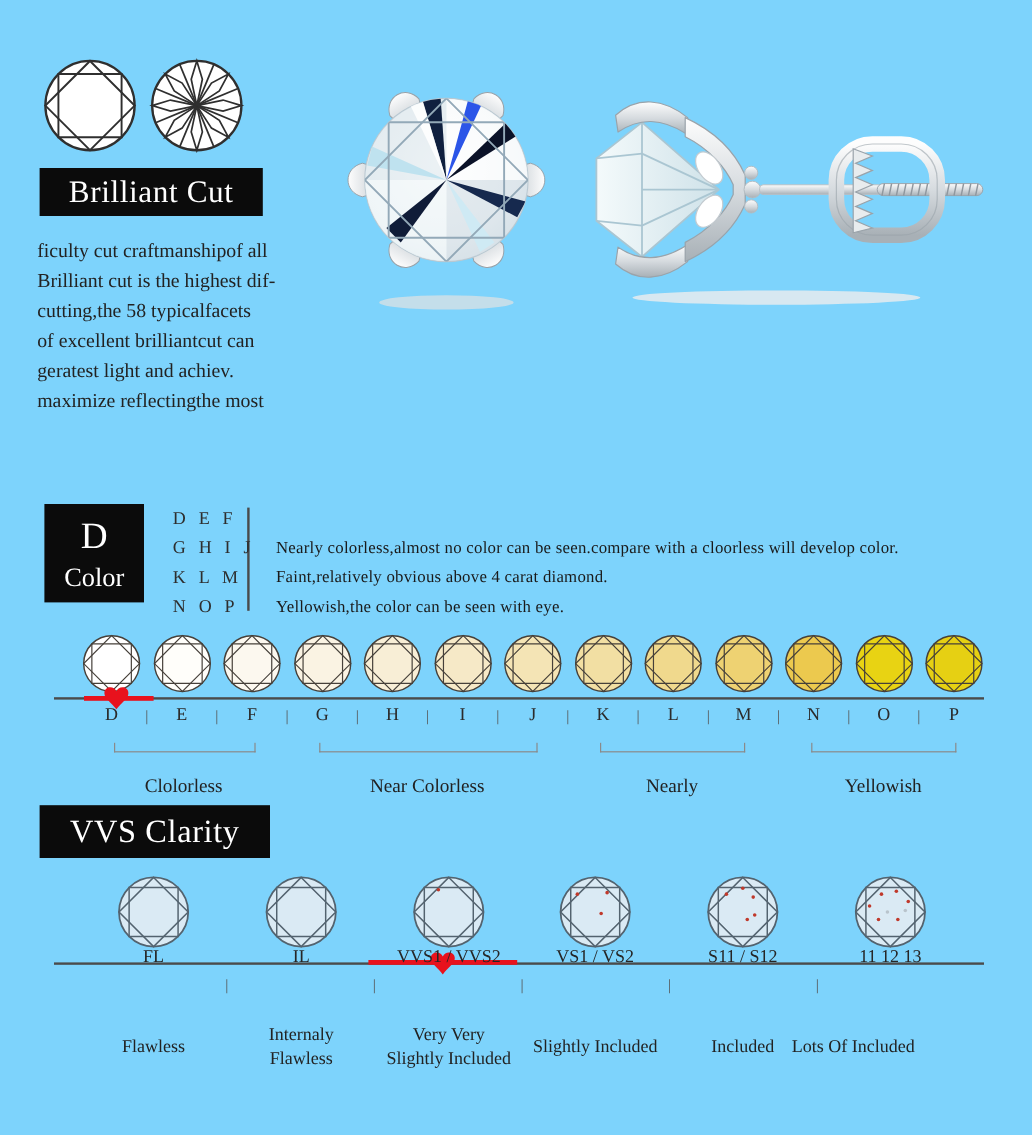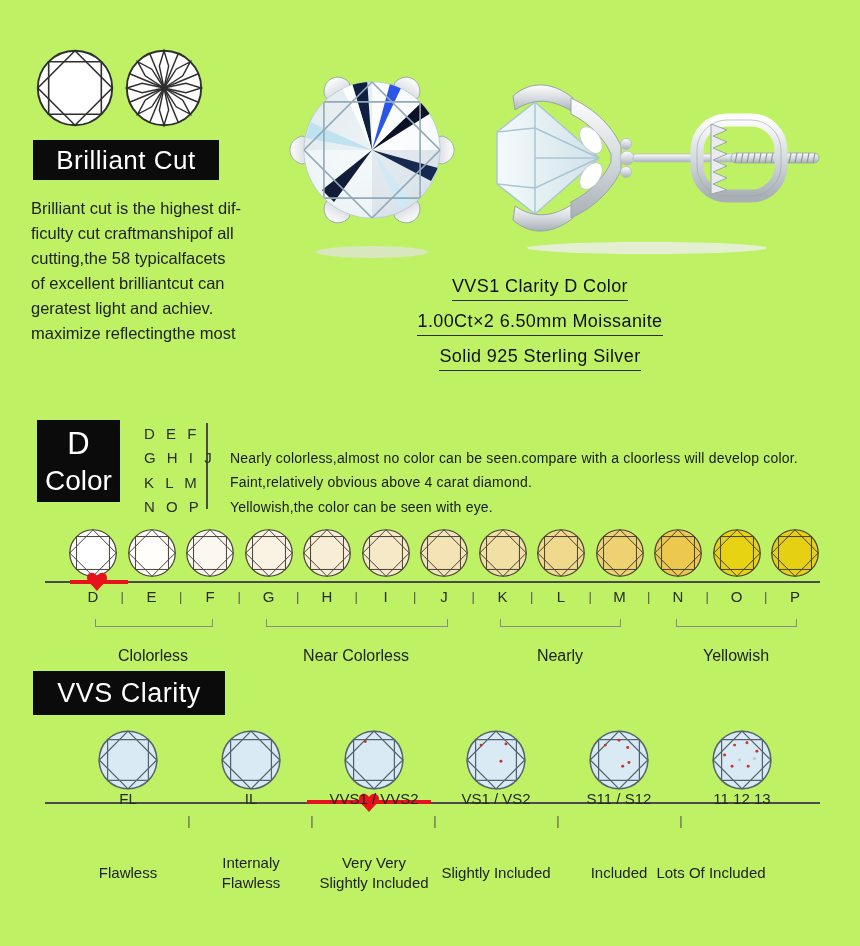--- a/index.html
+++ b/index.html
@@ -1,17 +1,17 @@
 <!DOCTYPE html>
 <html><head>
 <meta charset="utf-8">
 <style>
   html,body{margin:0;padding:0;background:#fff;}
-  .page{position:relative;width:860px;height:946px;background:#bef264;overflow:hidden;
-        font-family:Liberation Sans, sans-serif;color:#1c1c1c;}
+  .page{position:relative;width:860px;height:946px;background:#7dd3fc;overflow:hidden;
+        font-family:Liberation Serif, serif;color:#1c1c1c;}
 
   
   .banner{position:absolute;background:#0b0b0b;color:#ffffff;display:flex;align-items:center;
           justify-content:center;letter-spacing:.5px;}
   #banner-brilliant{left:33px;top:140px;width:186px;height:40px;font-size:26px;}
   #banner-vvs{left:33px;top:671px;width:192px;height:44px;font-size:27px;}
 
   
   .diag{position:absolute;width:80px;height:80px;color:#fff;}
   .diag svg{width:100%;height:100%;stroke:#2f2f2f;}
@@ -23,21 +23,21 @@
 
   
   .product{position:absolute;left:380px;top:276px;width:320px;text-align:center;
            font-size:18px;color:#101010;}
   .product .pline{margin-bottom:14px;}
   .product .pline span{border-bottom:1.5px solid #2e2e2e;padding-bottom:4px;letter-spacing:.4px;}
 
   
   .dbox{position:absolute;left:37px;top:420px;width:83px;height:82px;background:#0b0b0b;color:#fff;
         display:flex;flex-direction:column;align-items:center;justify-content:center;gap:3px;}
-  .dbox .d1{font-size:31px;} .dbox .d2{font-size:28px;}
+  .dbox .d1{font-size:31px;} .dbox .d2{font-size:22px;}
   .grade-rows{position:absolute;left:144px;top:421px;}
   .grade-row{display:flex;height:24.5px;align-items:center;}
   .gletters{width:62px;font-size:15px;letter-spacing:3.5px;color:#2e2e2e;white-space:nowrap;}
   .gdesc{padding-left:24px;font-size:14px;color:#1a1a1a;white-space:nowrap;letter-spacing:.2px;}
   .gsep{position:absolute;left:206px;top:423px;width:1.5px;height:86px;background:#4a4a4a;}
 
   
   .color-gems{position:absolute;left:68px;top:528px;width:752px;display:flex;justify-content:space-between;}
   .gem{display:block;width:50px;height:50px;}
   .gem svg{width:100%;height:100%;stroke:#46403a;}
@@ -136,22 +136,22 @@
   <span class="diag" id="diag2">
     <svg viewBox="0 0 100 100">
         <use href="#gem-bottom"></use>
       </svg>
   </span>
 
   <div class="banner" id="banner-brilliant">
     <span>Brilliant Cut</span>
   </div>
   <div class="para">
+    <div>ficulty cut craftmanshipof all</div>
     <div>Brilliant cut is the highest dif-</div>
-    <div>ficulty cut craftmanshipof all</div>
     <div>cutting,the 58 typicalfacets</div>
     <div>of excellent brilliantcut can</div>
     <div>geratest light and achiev.</div>
     <div>maximize reflectingthe most</div>
   </div>
 
   <svg id="photo-front" viewBox="0 0 200 212">
     <defs>
       <clipPath id="stoneClip">
           <circle cx="100" cy="100" r="68"></circle>
@@ -224,25 +224,20 @@
       <line x1="310" y1="95" x2="308" y2="105"></line>
         <line x1="316" y1="95" x2="314" y2="105"></line>
       <line x1="322" y1="95" x2="320" y2="105"></line>
         <line x1="328" y1="95" x2="326" y2="105"></line>
     </g>
     <rect x="210" y="62" width="84" height="76" rx="30" fill="none" stroke="url(#silv)" stroke-width="13"></rect>
     <rect x="210" y="62" width="84" height="76" rx="30" fill="none" stroke="#9aa3aa" stroke-width="1" opacity="0.6"></rect>
     <polygon points="224,66 240,72 226,78 240,84 226,90 240,96 226,102 240,108 226,114 240,120 226,126 240,132 224,136" fill="#e8ecee" stroke="#9aa3aa" stroke-width="1"></polygon>
   </svg>
 
-  <div class="product">
-    <div class="pline"><span>VVS1 Clarity D Color</span></div>
-    <div class="pline"><span>1.00Ct×2  6.50mm Moissanite</span></div>
-    <div class="pline"><span>Solid 925 Sterling Silver</span></div>
-  </div>
 
   <div class="dbox">
     <span class="d1">D</span>
     <span class="d2">Color</span>
   </div>
   <div class="gsep"></div>
   <div class="grade-rows">
     <div class="grade-row">
       <span class="gletters">D E F</span>
     </div>

